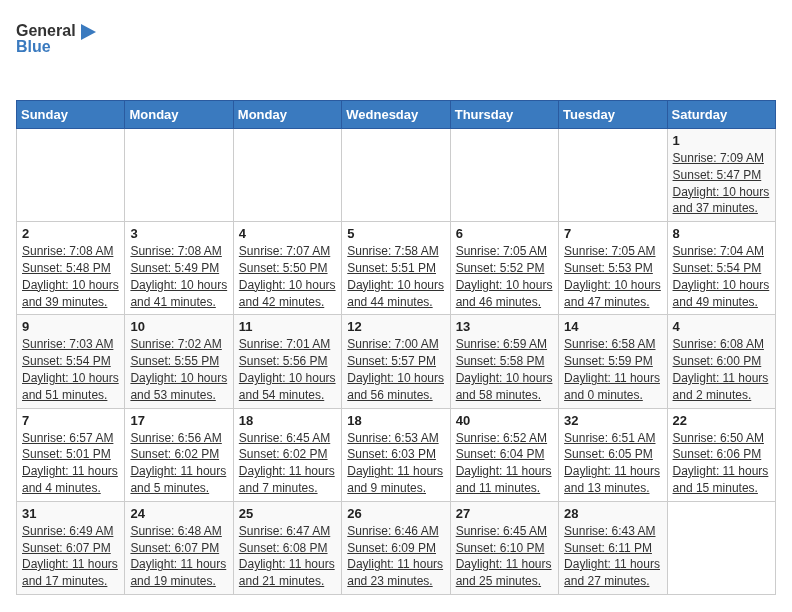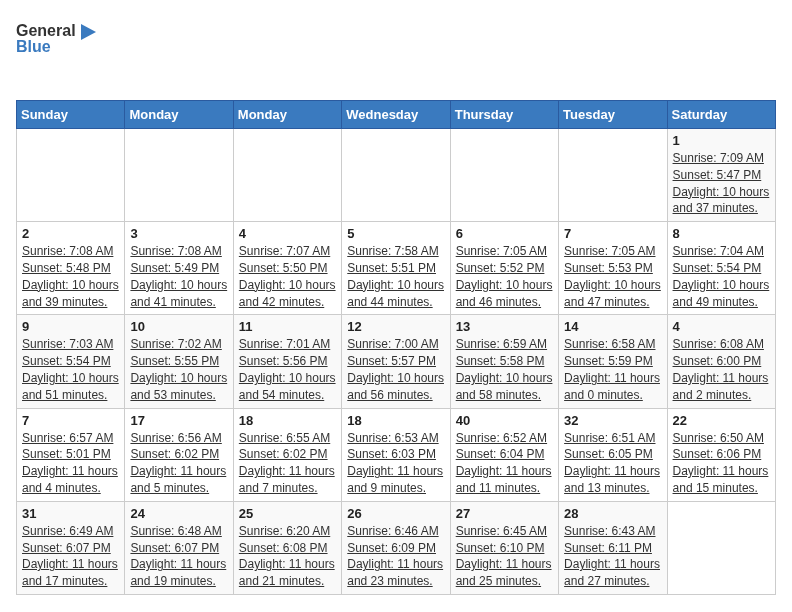--- a/index.html
+++ b/index.html
@@ -211,21 +211,21 @@
 Daylight: 11 hours and 4 minutes.</div>
         </td>
         <td>
           <span class="day-number">17</span>
           <div class="day-info">Sunrise: 6:56 AM
 Sunset: 6:02 PM
 Daylight: 11 hours and 5 minutes.</div>
         </td>
         <td>
           <span class="day-number">18</span>
-          <div class="day-info">Sunrise: 6:55 AM
+          <div class="day-info">Sunrise: 6:45 AM
 Sunset: 6:02 PM
 Daylight: 11 hours and 7 minutes.</div>
         </td>
         <td>
           <span class="day-number">18</span>
           <div class="day-info">Sunrise: 6:53 AM
 Sunset: 6:03 PM
 Daylight: 11 hours and 9 minutes.</div>
         </td>
         <td>
@@ -255,21 +255,21 @@
 Daylight: 11 hours and 17 minutes.</div>
         </td>
         <td>
           <span class="day-number">24</span>
           <div class="day-info">Sunrise: 6:48 AM
 Sunset: 6:07 PM
 Daylight: 11 hours and 19 minutes.</div>
         </td>
         <td>
           <span class="day-number">25</span>
-          <div class="day-info">Sunrise: 6:20 AM
+          <div class="day-info">Sunrise: 6:47 AM
 Sunset: 6:08 PM
 Daylight: 11 hours and 21 minutes.</div>
         </td>
         <td>
           <span class="day-number">26</span>
           <div class="day-info">Sunrise: 6:46 AM
 Sunset: 6:09 PM
 Daylight: 11 hours and 23 minutes.</div>
         </td>
         <td>

